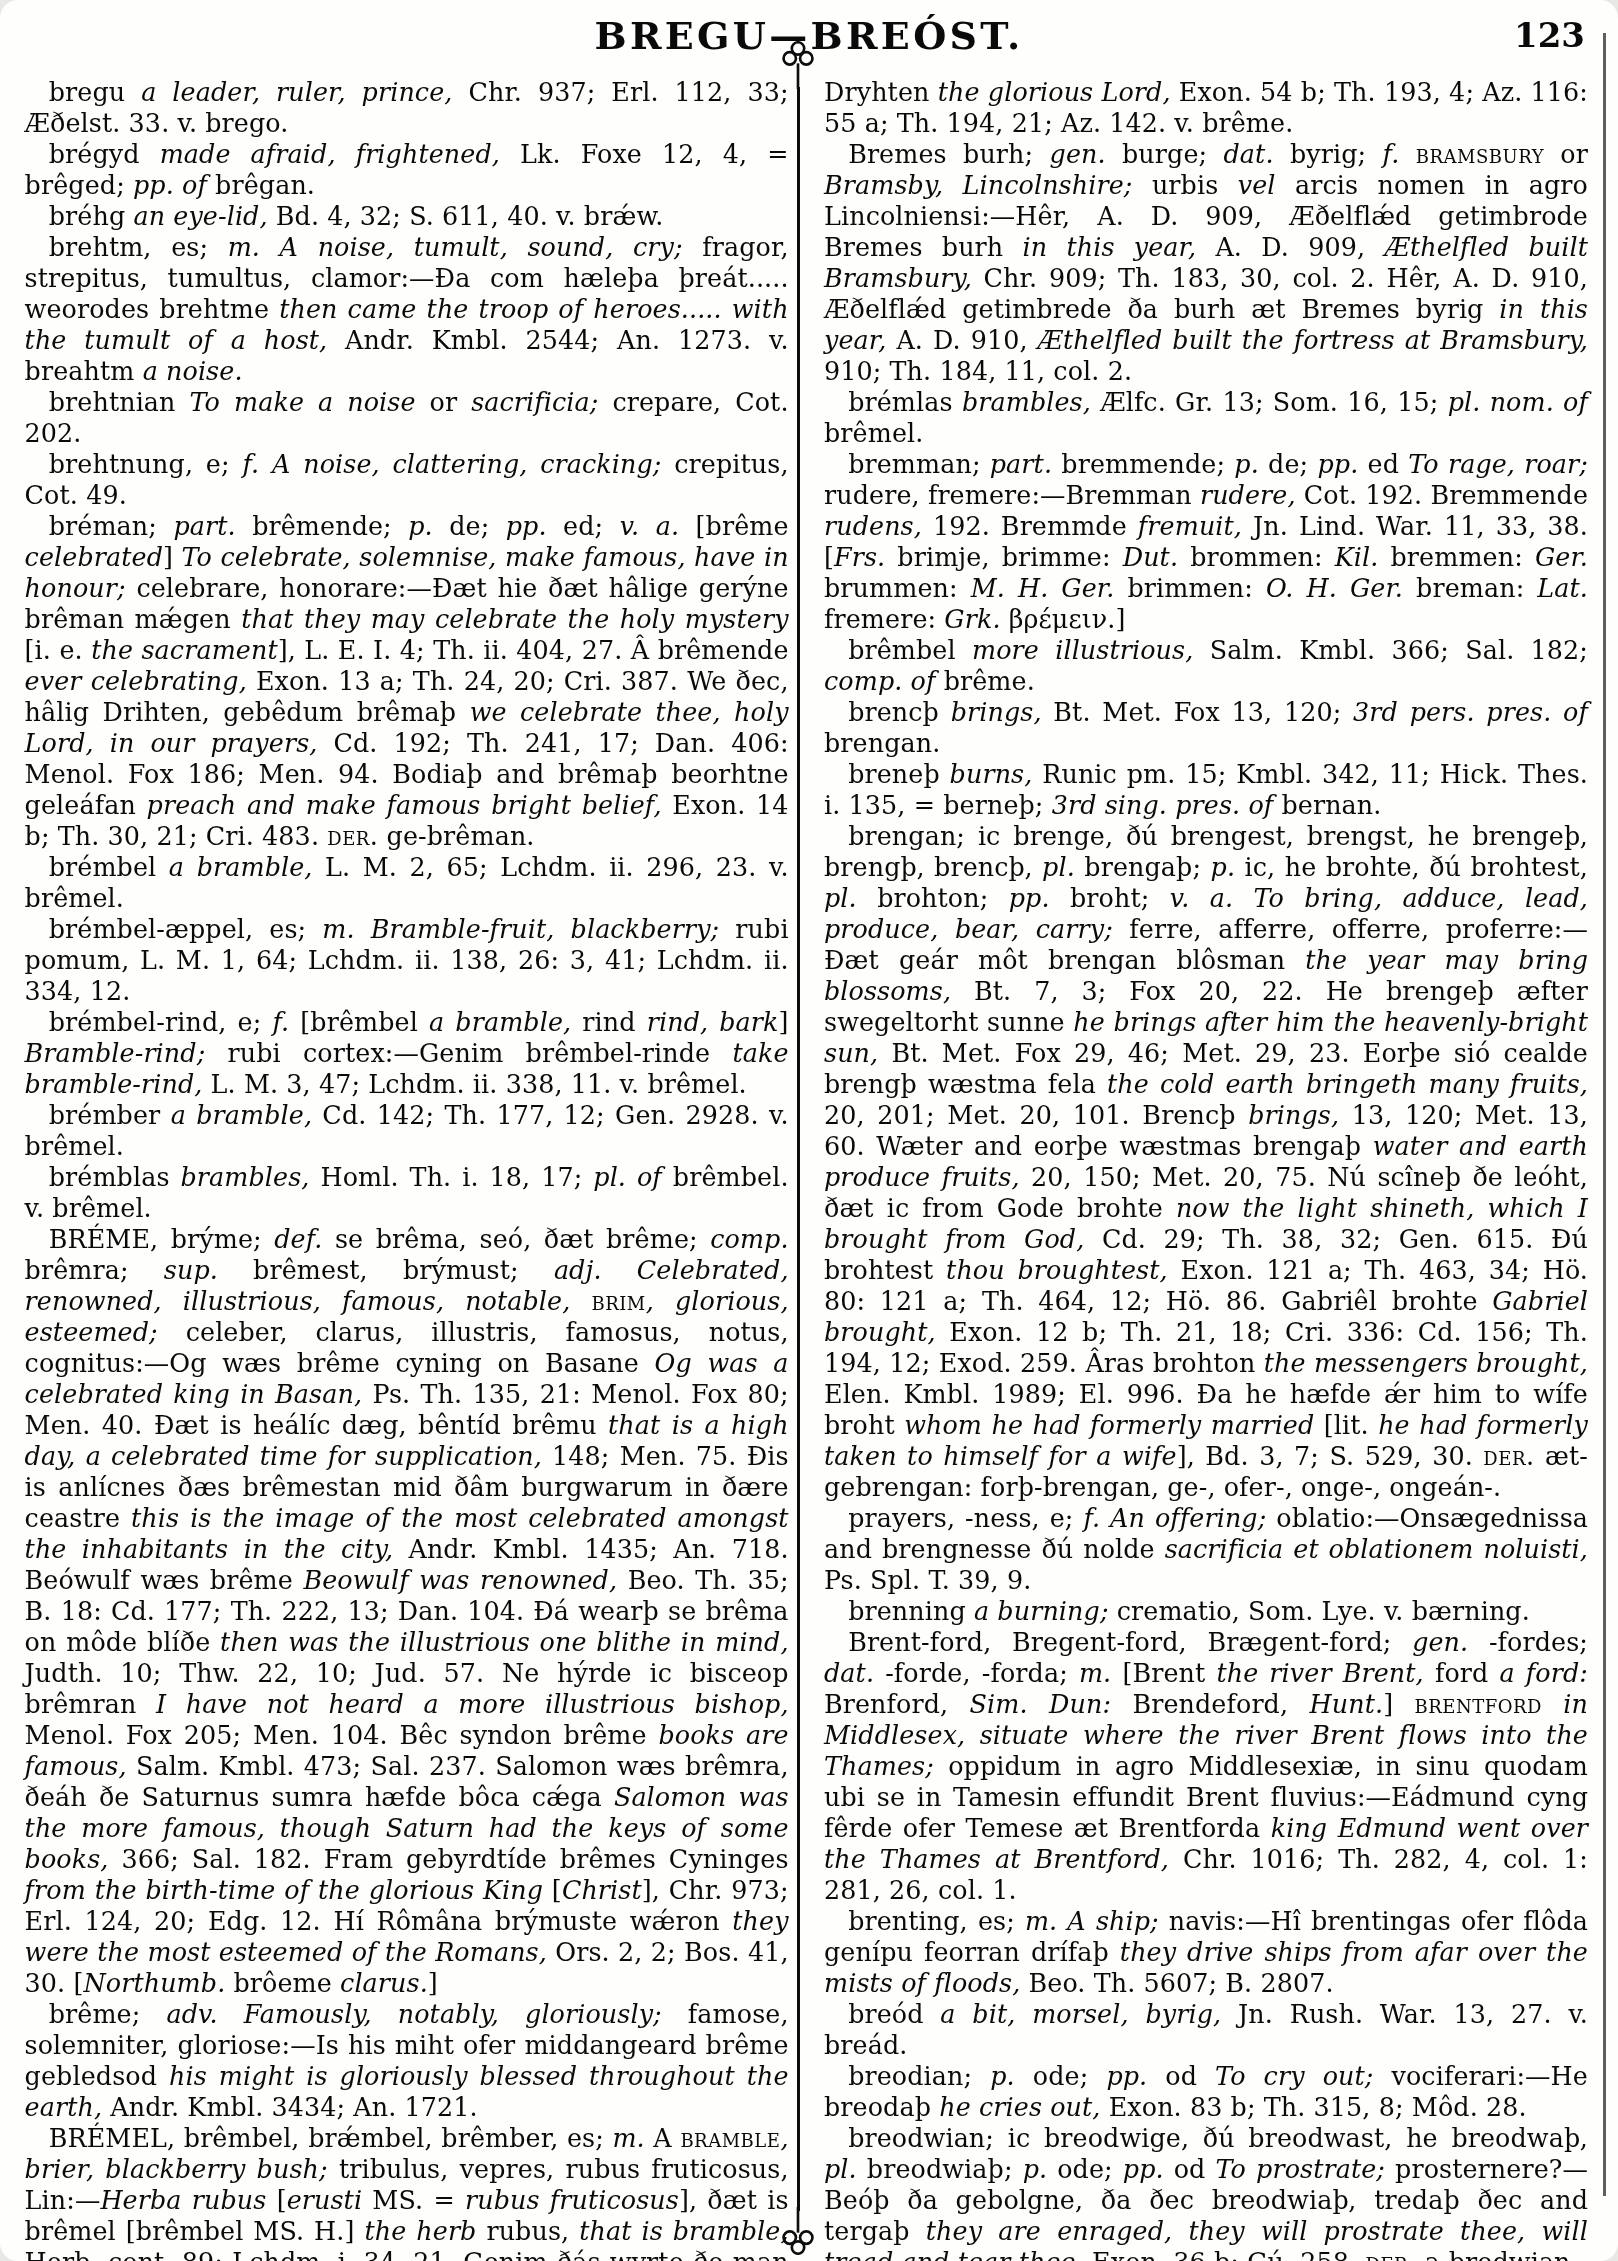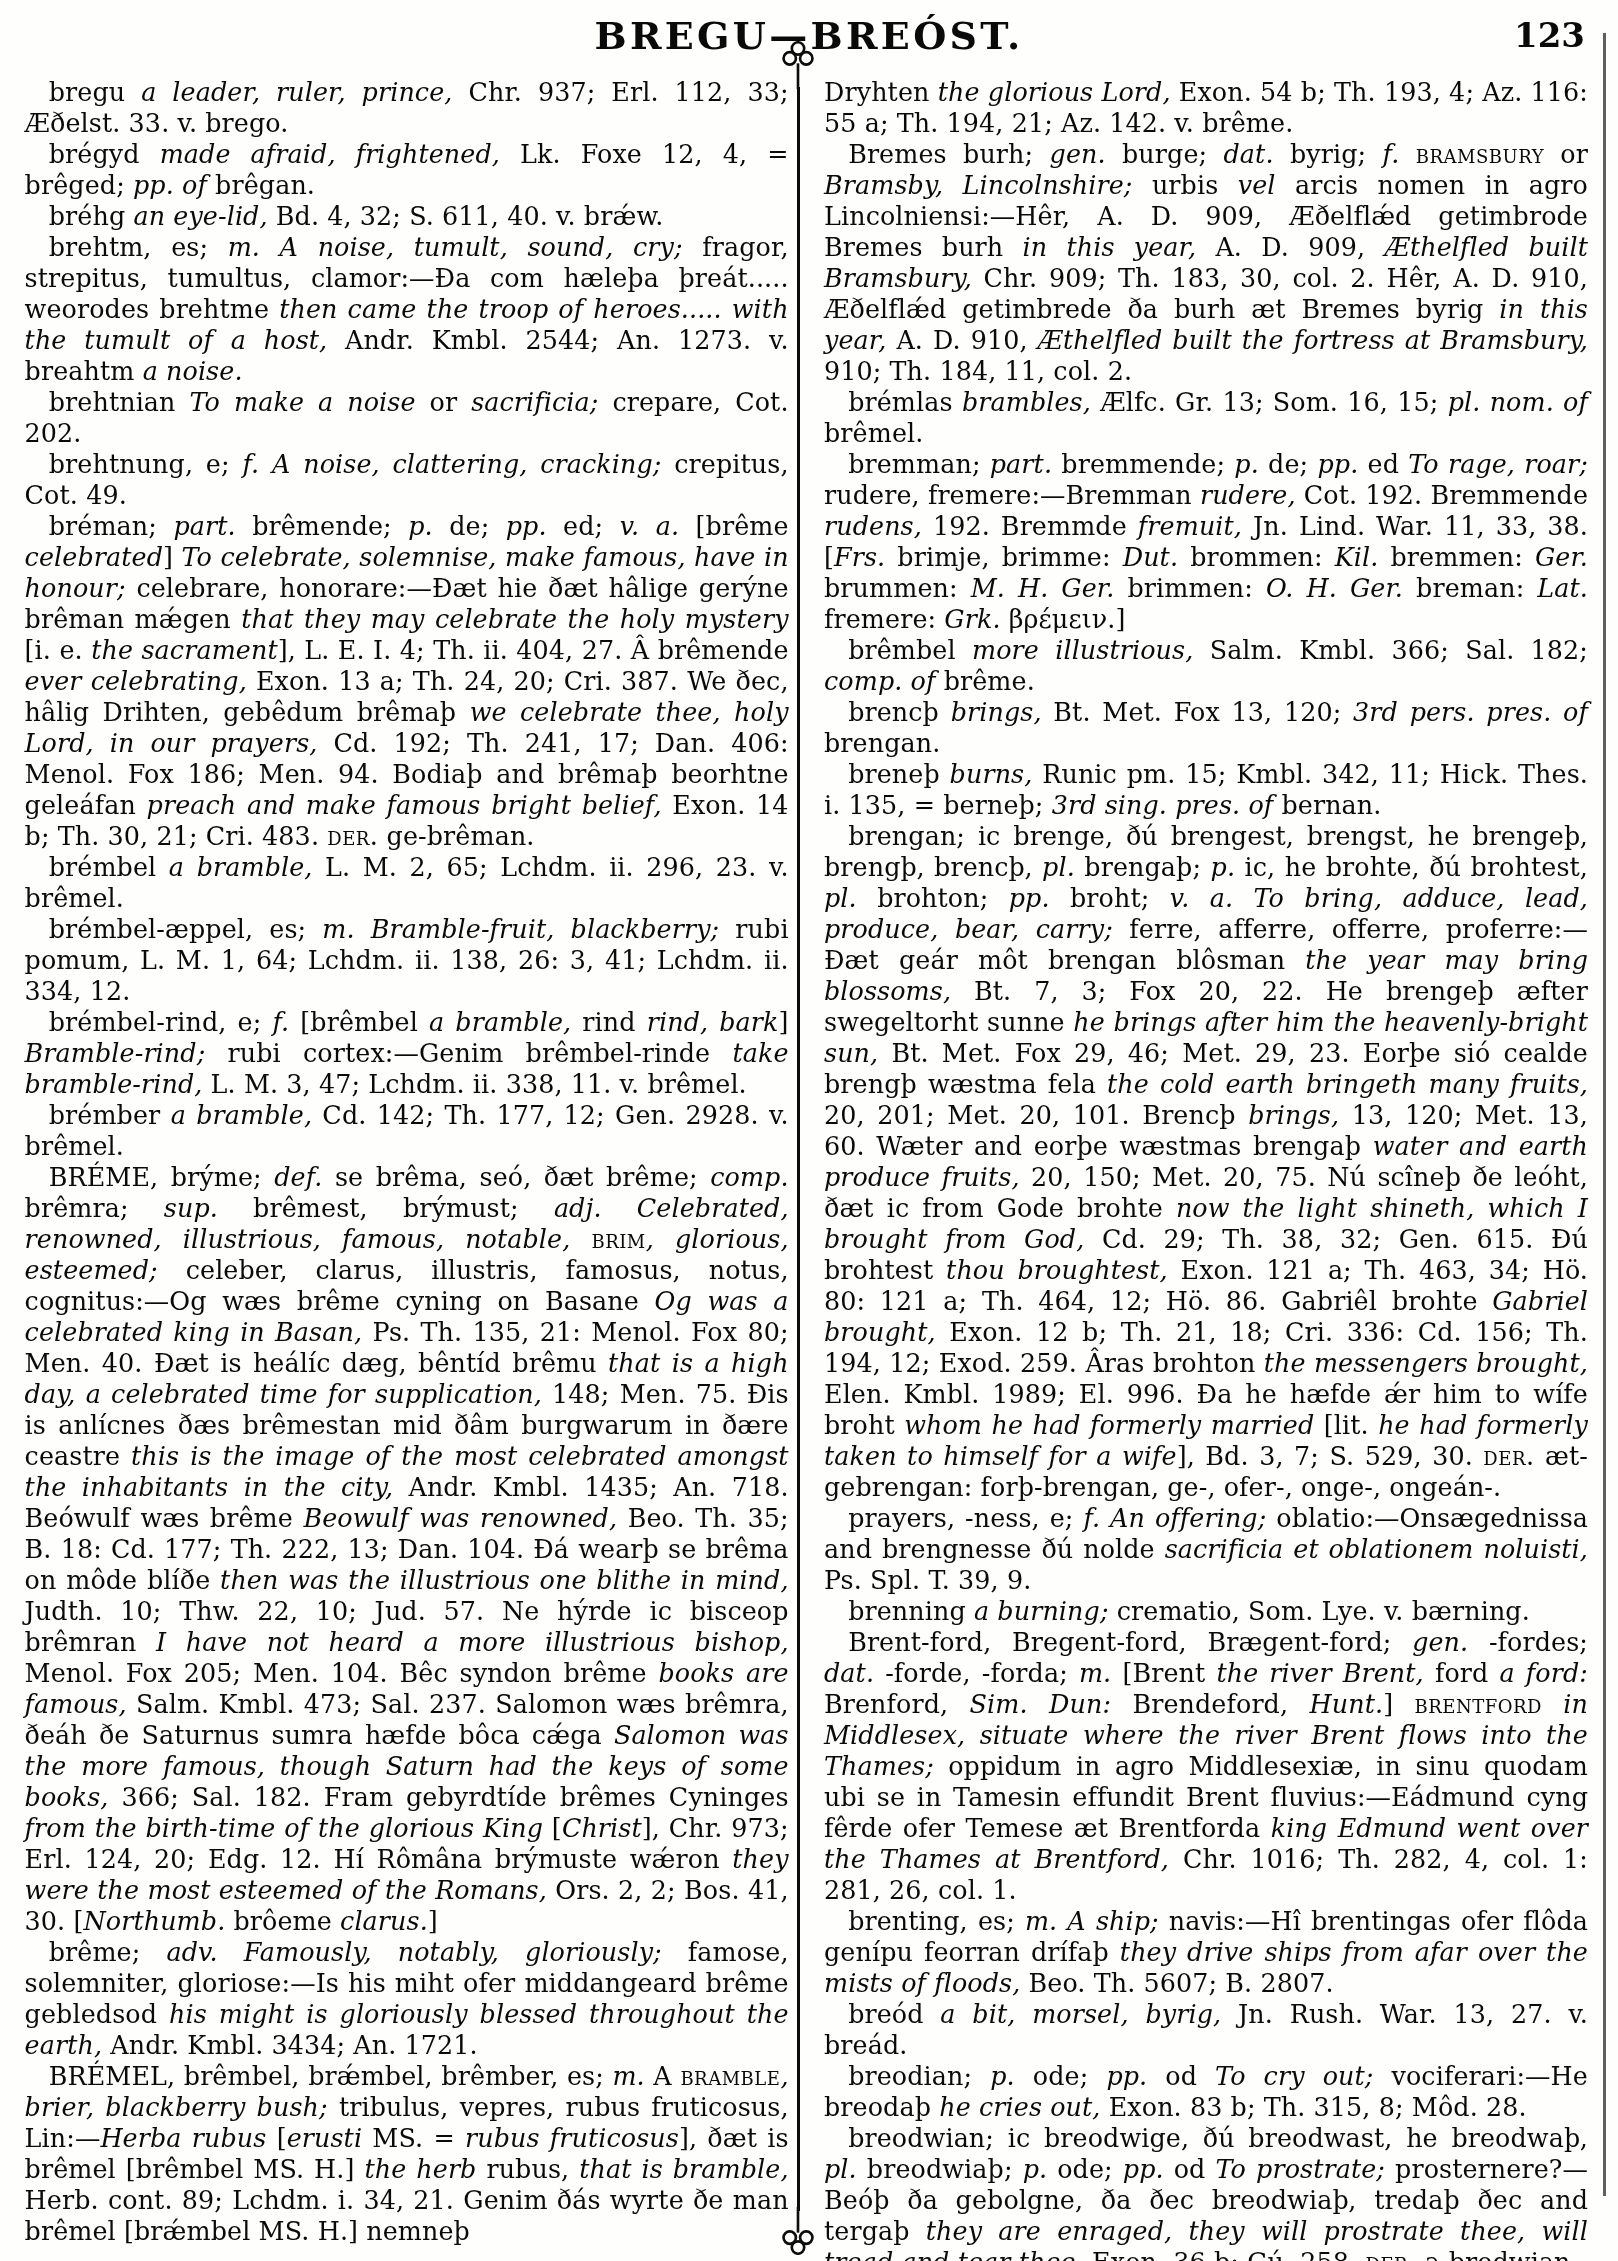--- a/index.html
+++ b/index.html
@@ -1,19 +1,20 @@
 <!DOCTYPE html>
 <html style="font-size:13px"><head>
 <meta charset="utf-8">
 <style>
   html,body { margin:0; padding:0; background:#e8e8e4; }
   .page {
     position:relative; width:1618px; height:2261px; background:#fefefc;
     font-family:"DejaVu Serif","Liberation Serif",serif; color:#0a0a0a;
     overflow:hidden;
+    border-radius:18px;
   }
   .title {
     position:absolute; top:13px; left:0; right:0; text-align:center;
     font-size:38px; letter-spacing:3.3px; font-weight:600;
   }
   .page-number {
     position:absolute; top:14.7px; right:33px; font-size:34px; font-weight:600;margin-left:35px;
   }
   .col {
     position:absolute; top:77px; width:764px; font-size:25.4px; line-height:31px;
@@ -66,20 +67,21 @@
       <p class="entry"><span class="seg-b">brégyd </span><span class="seg-i">made afraid, frightened, </span><span>Lk. Foxe 12, 4, = brêged; </span><span class="seg-i">pp. of </span><span>brêgan.</span></p>
       <p class="entry"><span class="seg-b">bréhg </span><span class="seg-i">an eye-lid, </span><span>Bd. 4, 32; S. 611, 40. v. brǽw.</span></p>
       <p class="entry"><span class="seg-b">brehtm, </span><span>es; </span><span class="seg-i">m. A noise, tumult, sound, cry; </span><span>fragor, strepitus, tumultus, clamor:—Ða com hæleþa þreát..... weorodes brehtme </span><span class="seg-i">then came the troop of heroes..... with the tumult of a host, </span><span>Andr. Kmbl. 2544; An. 1273. v. breahtm </span><span class="seg-i">a noise.</span></p>
       <p class="entry"><span class="seg-b">brehtnian </span><span class="seg-i">To make a noise </span><span>or </span><span class="seg-i">sacrificia; </span><span>crepare, Cot. 202.</span></p>
       <p class="entry"><span class="seg-b">brehtnung, </span><span>e; </span><span class="seg-i">f. A noise, clattering, cracking; </span><span>crepitus, Cot. 49.</span></p>
       <p class="entry"><span class="seg-b">bréman; </span><span class="seg-i">part. </span><span>brêmende; </span><span class="seg-i">p. </span><span>de; </span><span class="seg-i">pp. </span><span>ed; </span><span class="seg-i">v. a. </span><span>[brême </span><span class="seg-i">celebrated</span><span>] </span><span class="seg-i">To celebrate, solemnise, make famous, have in honour; </span><span>celebrare, honorare:—Ðæt hie ðæt hâlige gerýne brêman mǽgen </span><span class="seg-i">that they may celebrate the holy mystery </span><span>[i. e. </span><span class="seg-i">the sacrament</span><span>], L. E. I. 4; Th. ii. 404, 27. Â brêmende </span><span class="seg-i">ever celebrating, </span><span>Exon. 13 a; Th. 24, 20; Cri. 387. We ðec, hâlig Drihten, gebêdum brêmaþ </span><span class="seg-i">we celebrate thee, holy Lord, in our prayers, </span><span>Cd. 192; Th. 241, 17; Dan. 406: Menol. Fox 186; Men. 94. Bodiaþ and brêmaþ beorhtne geleáfan </span><span class="seg-i">preach and make famous bright belief, </span><span>Exon. 14 b; Th. 30, 21; Cri. 483. </span><span class="seg-sc">der.</span><span> ge-brêman.</span></p>
       <p class="entry"><span class="seg-b">brémbel </span><span class="seg-i">a bramble, </span><span>L. M. 2, 65; Lchdm. ii. 296, 23. v. brêmel.</span></p>
       <p class="entry"><span class="seg-b">brémbel-æppel, </span><span>es; </span><span class="seg-i">m. Bramble-fruit, blackberry; </span><span>rubi pomum, L. M. 1, 64; Lchdm. ii. 138, 26: 3, 41; Lchdm. ii. 334, 12.</span></p>
       <p class="entry"><span class="seg-b">brémbel-rind, </span><span>e; </span><span class="seg-i">f. </span><span>[brêmbel </span><span class="seg-i">a bramble, </span><span>rind </span><span class="seg-i">rind, bark</span><span>] </span><span class="seg-i">Bramble-rind; </span><span>rubi cortex:—Genim brêmbel-rinde </span><span class="seg-i">take bramble-rind, </span><span>L. M. 3, 47; Lchdm. ii. 338, 11. v. brêmel.</span></p>
       <p class="entry"><span class="seg-b">brémber </span><span class="seg-i">a bramble, </span><span>Cd. 142; Th. 177, 12; Gen. 2928. v. brêmel.</span></p>
+      <p class="entry"><span class="seg-b">brémblas </span><span class="seg-i">brambles, </span><span>Homl. Th. i. 18, 17; </span><span class="seg-i">pl. of </span><span>brêmbel. v. brêmel.</span></p>
       <p class="entry"><span class="seg-b">BRÉME, </span><span>brýme; </span><span class="seg-i">def. </span><span>se brêma, seó, ðæt brême; </span><span class="seg-i">comp. </span><span>brêmra; </span><span class="seg-i">sup. </span><span>brêmest, brýmust; </span><span class="seg-i">adj. Celebrated, renowned, illustrious, famous, notable, </span><span class="seg-sc">brim</span><span class="seg-i">, glorious, esteemed; </span><span>celeber, clarus, illustris, famosus, notus, cognitus:—Og wæs brême cyning on Basane </span><span class="seg-i">Og was a celebrated king in Basan, </span><span>Ps. Th. 135, 21: Menol. Fox 80; Men. 40. Ðæt is heálíc dæg, bêntíd brêmu </span><span class="seg-i">that is a high day, a celebrated time for supplication, </span><span>148; Men. 75. Ðis is anlícnes ðæs brêmestan mid ðâm burgwarum in ðære ceastre </span><span class="seg-i">this is the image of the most celebrated amongst the inhabitants in the city, </span><span>Andr. Kmbl. 1435; An. 718. Beówulf wæs brême </span><span class="seg-i">Beowulf was renowned, </span><span>Beo. Th. 35; B. 18: Cd. 177; Th. 222, 13; Dan. 104. Ðá wearþ se brêma on môde blíðe </span><span class="seg-i">then was the illustrious one blithe in mind, </span><span>Judth. 10; Thw. 22, 10; Jud. 57. Ne hýrde ic bisceop brêmran </span><span class="seg-i">I have not heard a more illustrious bishop, </span><span>Menol. Fox 205; Men. 104. Bêc syndon brême </span><span class="seg-i">books are famous, </span><span>Salm. Kmbl. 473; Sal. 237. Salomon wæs brêmra, ðeáh ðe Saturnus sumra hæfde bôca cǽga </span><span class="seg-i">Salomon was the more famous, though Saturn had the keys of some books, </span><span>366; Sal. 182. Fram gebyrdtíde brêmes Cyninges </span><span class="seg-i">from the birth-time of the glorious King </span><span>[</span><span class="seg-i">Christ</span><span>], Chr. 973; Erl. 124, 20; Edg. 12. Hí Rômâna brýmuste wǽron </span><span class="seg-i">they were the most esteemed of the Romans, </span><span>Ors. 2, 2; Bos. 41, 30. [</span><span class="seg-i">Northumb. </span><span>brôeme </span><span class="seg-i">clarus.</span><span>]</span></p>
       <p class="entry"><span class="seg-b">brême; </span><span class="seg-i">adv. Famously, notably, gloriously; </span><span>famose, solemniter, gloriose:—Is his miht ofer middangeard brême gebledsod </span><span class="seg-i">his might is gloriously blessed throughout the earth, </span><span>Andr. Kmbl. 3434; An. 1721.</span></p>
       <p class="entry"><span class="seg-b">BRÉMEL, </span><span>brêmbel, brǽmbel, brêmber, es; </span><span class="seg-i">m. </span><span>A </span><span class="seg-sc">bramble</span><span class="seg-i">, brier, blackberry bush; </span><span>tribulus, vepres, rubus fruticosus, Lin:—</span><span class="seg-i">Herba rubus </span><span>[</span><span class="seg-i">erusti </span><span>MS. = </span><span class="seg-i">rubus fruticosus</span><span>], ðæt is brêmel [brêmbel MS. H.] </span><span class="seg-i">the herb </span><span>rubus, </span><span class="seg-i">that is bramble, </span><span>Herb. cont. 89; Lchdm. i. 34, 21. Genim ðás wyrte ðe man brêmel [brǽmbel MS. H.] nemneþ </span></p>
     </div>
   <div class="col col-right">
       <p class="entry cont"><span>Dryhten </span><span class="seg-i">the glorious Lord, </span><span>Exon. 54 b; Th. 193, 4; Az. 116: 55 a; Th. 194, 21; Az. 142. v. brême.</span></p>
       <p class="entry"><span class="seg-b">Bremes burh; </span><span class="seg-i">gen. </span><span>burge; </span><span class="seg-i">dat. </span><span>byrig; </span><span class="seg-i">f. </span><span class="seg-sc">bramsbury</span><span> or </span><span class="seg-i">Bramsby, Lincolnshire; </span><span>urbis </span><span class="seg-i">vel </span><span>arcis nomen in agro Lincolniensi:—Hêr, A. D. 909, Æðelflǽd getimbrode Bremes burh </span><span class="seg-i">in this year, </span><span>A. D. 909, </span><span class="seg-i">Æthelfled built Bramsbury, </span><span>Chr. 909; Th. 183, 30, col. 2. Hêr, A. D. 910, Æðelflǽd getimbrede ða burh æt Bremes byrig </span><span class="seg-i">in this year, </span><span>A. D. 910, </span><span class="seg-i">Æthelfled built the fortress at Bramsbury, </span><span>910; Th. 184, 11, col. 2.</span></p>
       <p class="entry"><span class="seg-b">brémlas </span><span class="seg-i">brambles, </span><span>Ælfc. Gr. 13; Som. 16, 15; </span><span class="seg-i">pl. nom. of </span><span>brêmel.</span></p>
       <p class="entry"><span class="seg-b">bremman; </span><span class="seg-i">part. </span><span>bremmende; </span><span class="seg-i">p. </span><span>de; </span><span class="seg-i">pp. </span><span>ed </span><span class="seg-i">To rage, roar; </span><span>rudere, fremere:—Bremman </span><span class="seg-i">rudere, </span><span>Cot. 192. Bremmende </span><span class="seg-i">rudens, </span><span>192. Bremmde </span><span class="seg-i">fremuit, </span><span>Jn. Lind. War. 11, 33, 38. [</span><span class="seg-i">Frs. </span><span>brimje, brimme: </span><span class="seg-i">Dut. </span><span>brommen: </span><span class="seg-i">Kil. </span><span>bremmen: </span><span class="seg-i">Ger. </span><span>brummen: </span><span class="seg-i">M. H. Ger. </span><span>brimmen: </span><span class="seg-i">O. H. Ger. </span><span>breman: </span><span class="seg-i">Lat. </span><span>fremere: </span><span class="seg-i">Grk. </span><span>βρέμειν.]</span></p>
       <p class="entry"><span class="seg-b">brêmbel </span><span class="seg-i">more illustrious, </span><span>Salm. Kmbl. 366; Sal. 182; </span><span class="seg-i">comp. of </span><span>brême.</span></p>

